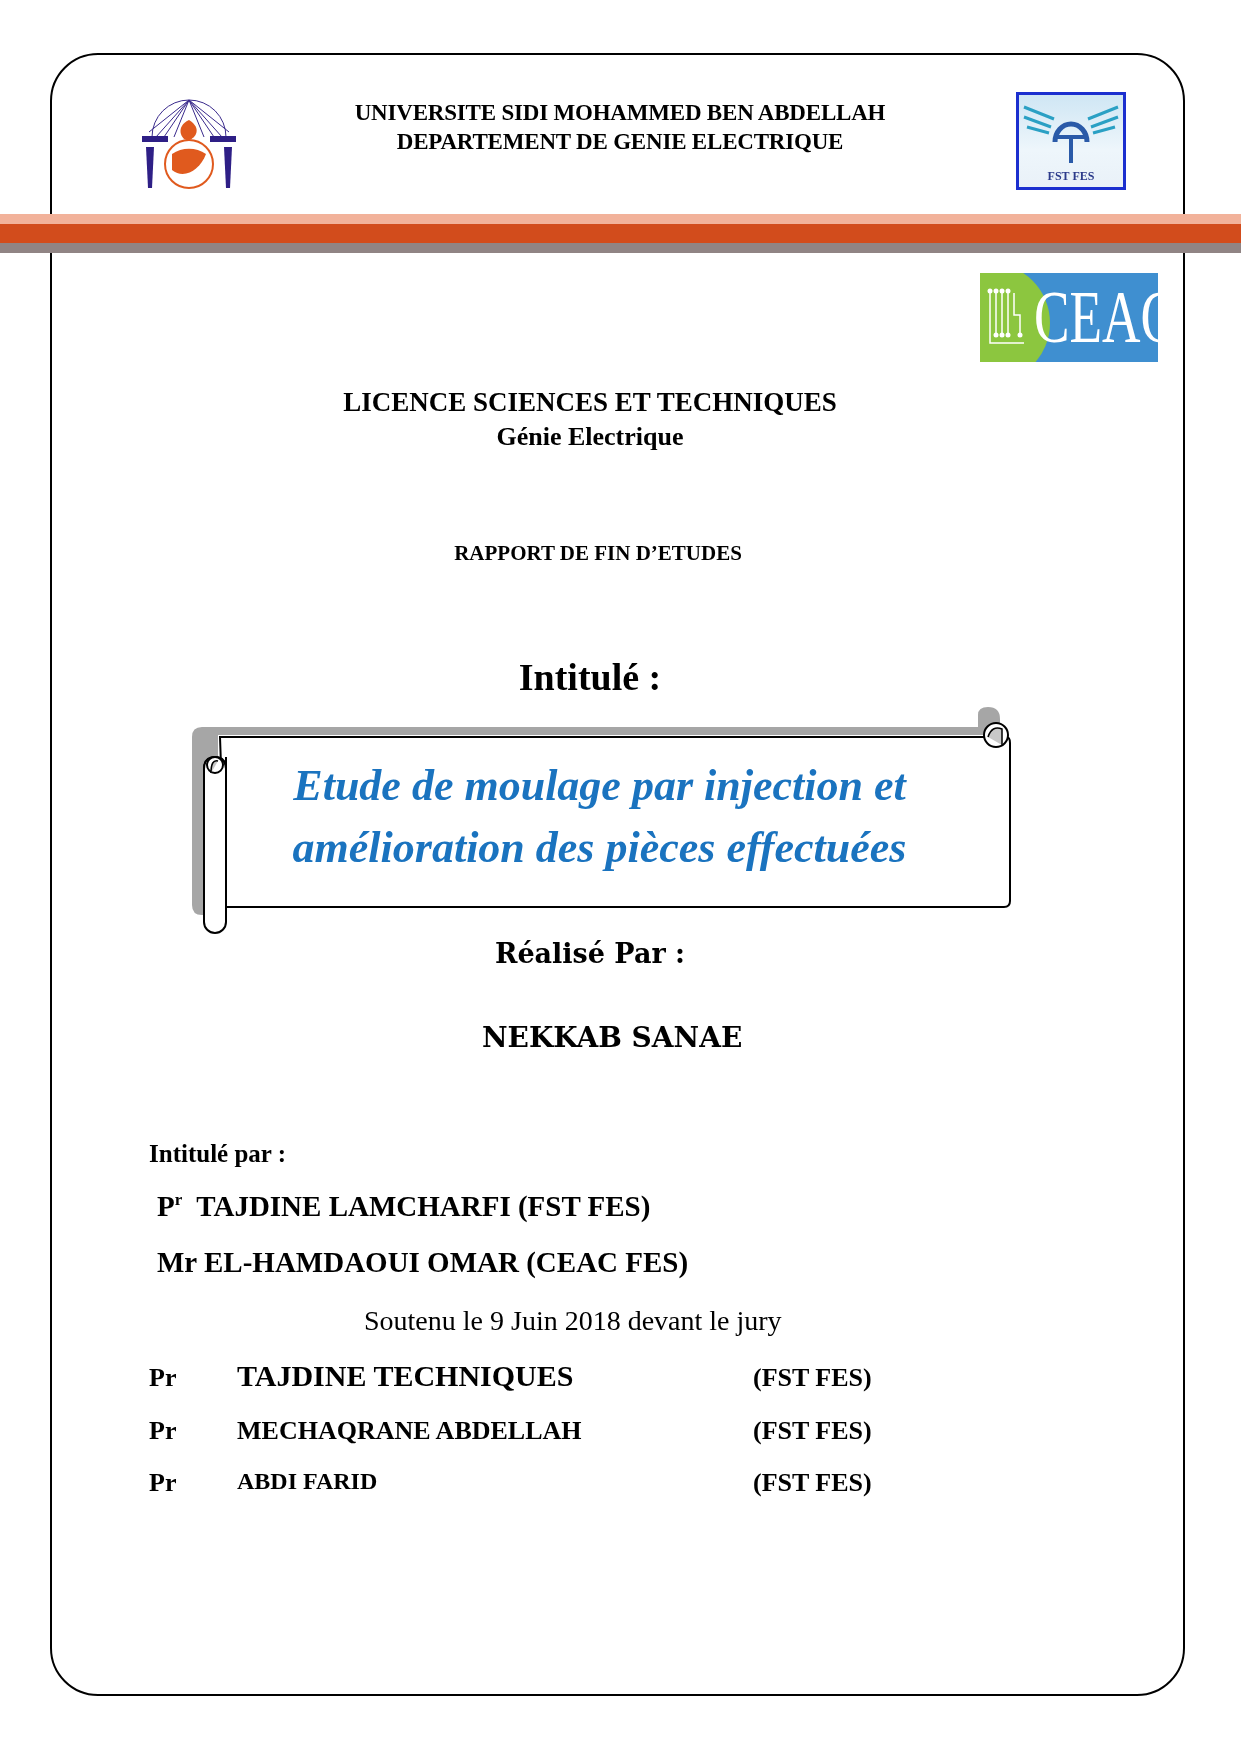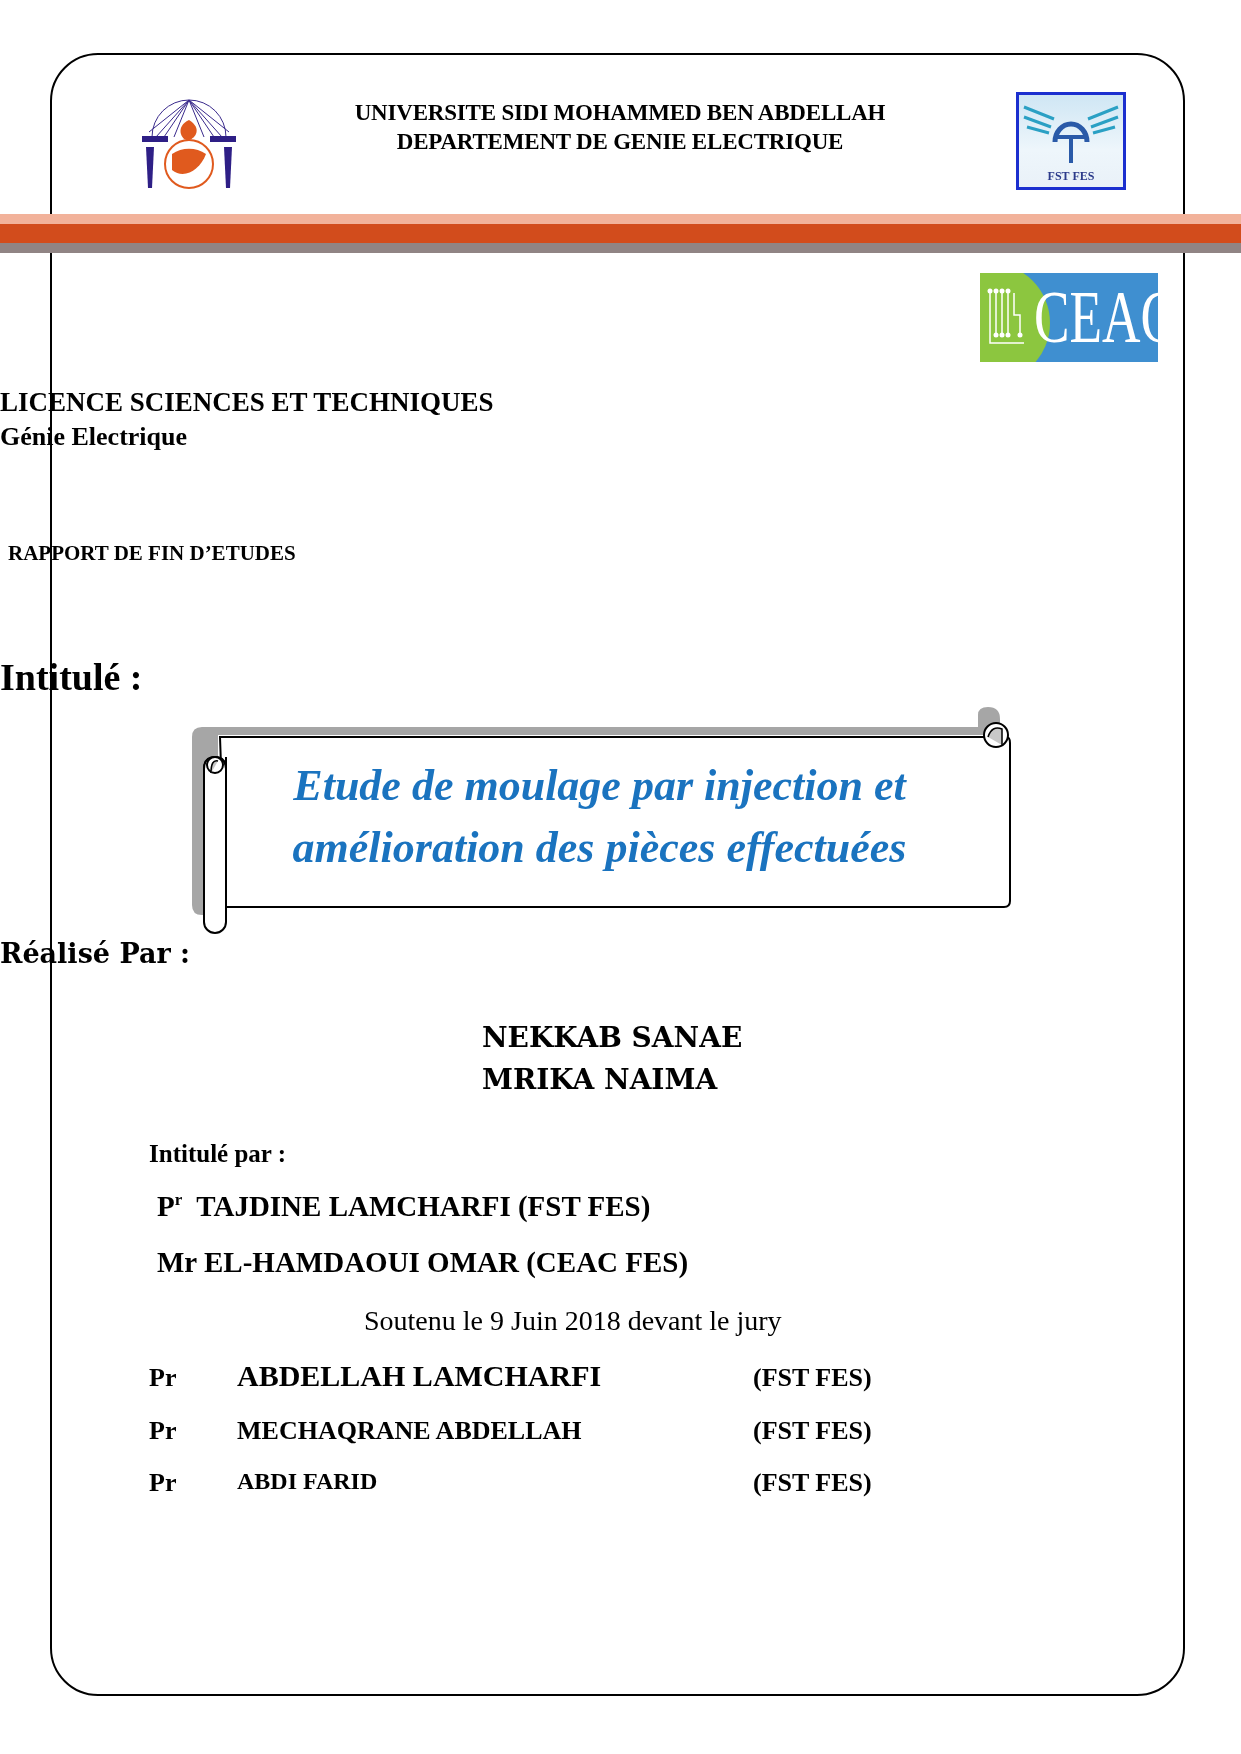--- a/index.html
+++ b/index.html
@@ -4,21 +4,21 @@
 <style>
   html, body { margin:0; padding:0; background:#ffffff; }
   body { width:1241px; height:1754px; position:relative; overflow:hidden; font-family:"Liberation Serif", serif; color:#000; }
   .abs { position:absolute; }
   .frame { position:absolute; left:50px; top:53px; width:1135px; height:1643px; border:2.5px solid #000; border-radius:48px; box-sizing:border-box; }
   .stripe { position:absolute; left:0; width:1241px; }
   .s1 { top:214px; height:10px; background:#f2b29a; }
   .s2 { top:224px; height:19px; background:#d24c1c; }
   .s3 { top:243px; height:10px; background:#908484; }
   .header-text { position:absolute; left:250px; width:740px; text-align:center; top:98px; font-size:23px; line-height:29px; font-weight:bold; letter-spacing:-0.2px; }
-  .center { position:absolute; left:0; width:1180px; font-weight:bold; }
+  .center { position:absolute; left:0; width:1180px; text-align:center; font-weight:bold; }
   .lst { top:387px; font-size:27px; }
   .genie { top:422px; font-size:26px; }
   .rapport { top:541px; font-size:21px;padding-left:8px; }
   .intitule { top:655px; font-size:38px; }
   .realise { top:938px; font-size:30px; font-family:"DejaVu Serif", serif; font-size:27px; }
   .names { position:absolute; left:482px; top:1017px; font-size:31px; line-height:42px; font-weight:bold; }
   .encadre { position:absolute; left:149px; top:1140px; font-size:25px; font-weight:bold; }
   .sup { position:absolute; left:157px; font-size:29px; font-weight:bold; }
   .sup1 { top:1190px; }
   .sup2 { top:1246px; }
@@ -111,38 +111,37 @@
   <path d="M800 32 Q804 20 814 24 L814 40" fill="#c8c8c8" stroke="#000" stroke-width="1.5"></path>
 </svg>
 <div class="abs" style="left:192px;top:755px;width:815px;text-align:center;color:#1a73bf;font-weight:bold;font-style:italic;font-size:44px;line-height:62px;">
   <div>Etude de moulage par injection et</div>
   <div>amélioration des pièces effectuées</div>
 </div>
 
 <div class="center realise">Réalisé Par :</div>
 <div class="names" style="font-family:'DejaVu Serif',serif;font-size:28px;">
   <div>NEKKAB SANAE</div>
-  <div>MRIKA NAIMA</div>
 </div>
 
 <div class="encadre">Intitulé par :</div>
 <div class="sup sup1">
   <span>P</span><sup>r</sup>&nbsp;
   <span>TAJDINE LAMCHARFI (FST FES)</span>
 </div>
 <div class="sup sup2">
   <span>Mr</span>
   <span>EL-HAMDAOUI OMAR (CEAC FES)</span>
 </div>
 
 <div class="soutenu">Soutenu le 9 Juin  2018 devant le jury</div>
 
 <div class="jury-row" style="top:1363px;">
   <span class="t">Pr</span>
-  <span class="n" style="font-size:30px;top:-4px;">ABDELLAH LAMCHARFI</span>
+  <span class="n" style="font-size:30px;top:-4px;">TAJDINE TECHNIQUES</span>
   <span class="a">(FST FES)</span>
 </div>
 <div class="jury-row" style="top:1416px;">
   <span class="t">Pr</span>
   <span class="n" style="font-size:26px;">MECHAQRANE ABDELLAH</span>
   <span class="a">(FST FES)</span>
 </div>
 <div class="jury-row" style="top:1468px;">
   <span class="t">Pr</span>
   <span class="n" style="font-size:24px;">ABDI FARID</span>

